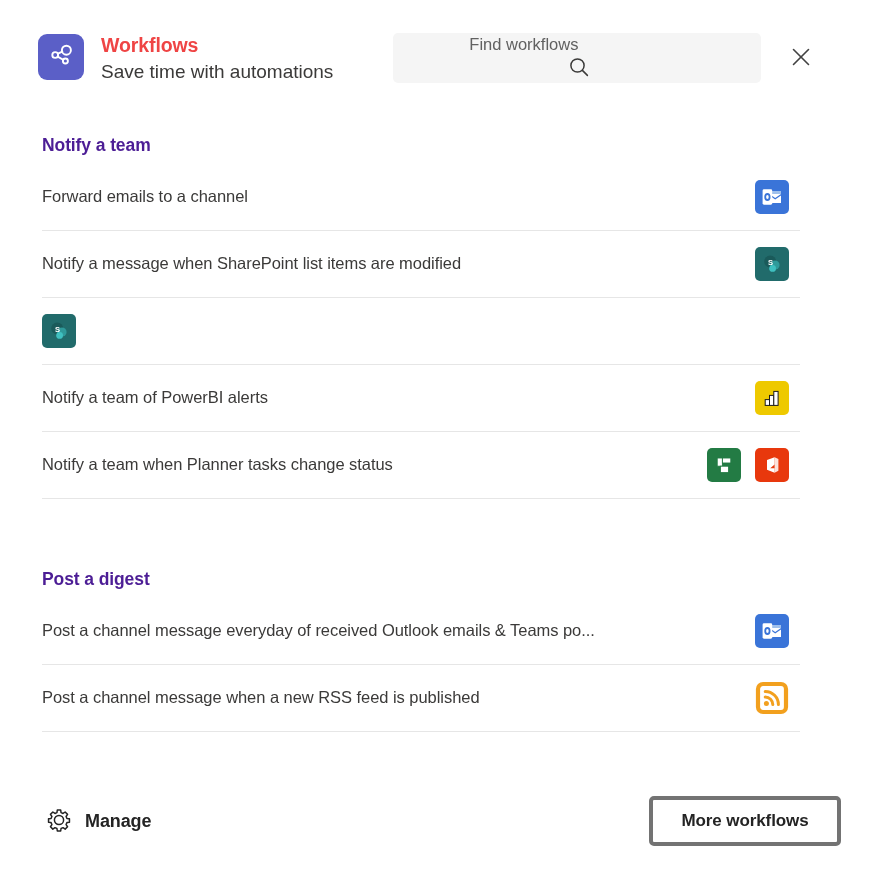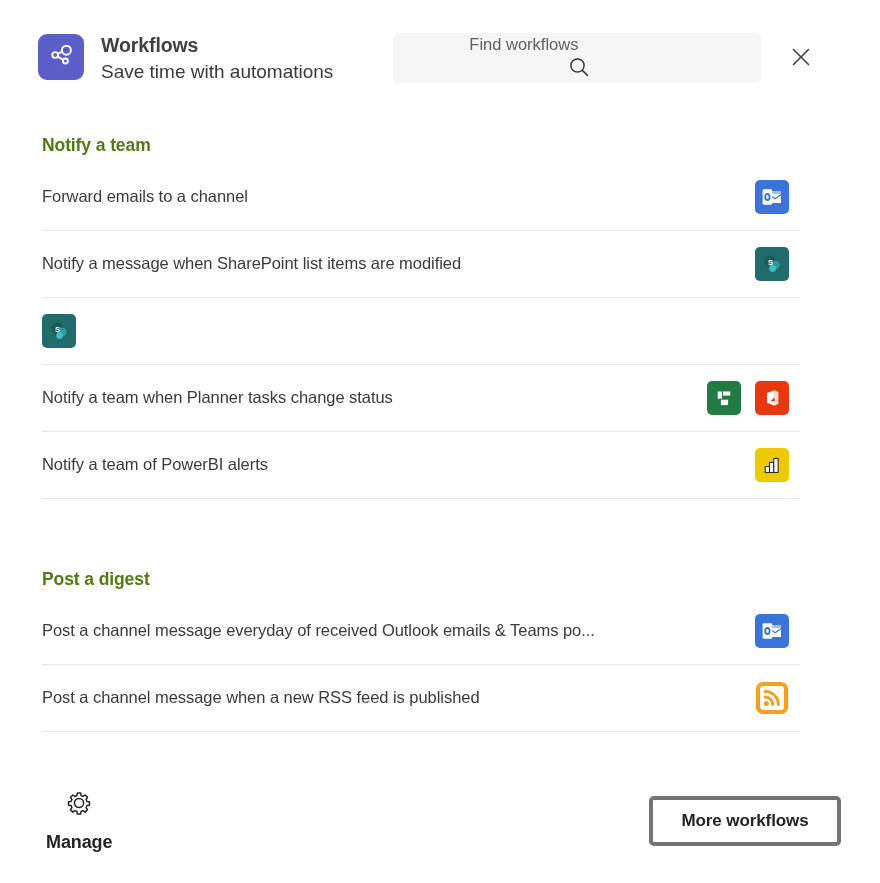--- a/index.html
+++ b/index.html
@@ -43,21 +43,21 @@
   .app-titles {
     margin-left: 17px;
     padding-top: 3px;
     flex: 0 0 auto;
   }
 
   .app-title {
     font-size: 19.5px;
     font-weight: bold;
     letter-spacing: -0.1px;
-    color: #404040;
+    color: #ef4444;
     line-height: 1.28;
   }
 
   .app-subtitle {
     font-size: 19px;
     color: #3b3a39;
     line-height: 1.4;
     margin-top: 1px;
   }
 
@@ -107,21 +107,21 @@
   }
 
   
   .content {
     padding: 0 0 0 0;
   }
 
   .section-title {
     font-size: 17.5px;
     font-weight: bold;
-    color: #4d7c0f;
+    color: #4c1d95;
     padding: 0 0 0 42px;
     letter-spacing: -0.1px;
   }
 
   .section-1-title { margin-top: 23px; }
   .section-2-title { margin-top: 70px; }
 
   .wf-list { margin-top: 8px; }
 
   .wf-row {
@@ -187,21 +187,20 @@
 
   .manage-btn {
     display: flex;
     align-items: center;
     gap: 13px;
     background: transparent;
     border: none;
     cursor: pointer;
     padding: 6px 4px;
     font-family: "Liberation Sans", sans-serif;
-    flex-direction: column;
   }
 
   .manage-label {
     font-size: 18px;
     font-weight: bold;
     color: #242424;
     letter-spacing: -0.1px;
   }
 
   .more-btn {
@@ -307,46 +306,46 @@
               <circle cx="10.2" cy="9.6" r="6.0" fill="#1a5a5a"></circle>
               <circle cx="15.0" cy="13.0" r="4.6" fill="#2f9a9a"></circle>
               <circle cx="12.6" cy="16.4" r="3.4" fill="#3fc0c0"></circle>
               <text x="8.0" y="12.6" font-family="Liberation Sans, sans-serif" font-size="7.6" font-weight="bold" fill="#ffffff">S</text>
             </svg>
           </span>
         </div>
       </div>
 
       <div class="wf-row">
+        <div class="wf-label">Notify a team of PowerBI alerts</div>
+        <div class="wf-icons">
+          <span class="app-icon ic-powerbi">
+            <svg width="21" height="21" viewBox="0 0 21 21">
+              <rect x="3.2" y="11.6" width="4.3" height="5.8" fill="#ffffff" stroke="#1b1b1b" stroke-width="1.0"></rect>
+              <rect x="7.5" y="7.4" width="4.3" height="10.0" fill="#ffffff" stroke="#1b1b1b" stroke-width="1.0"></rect>
+              <rect x="11.8" y="3.4" width="4.3" height="14.0" fill="#ffffff" stroke="#1b1b1b" stroke-width="1.0"></rect>
+            </svg>
+          </span>
+        </div>
+      </div>
+
+      <div class="wf-row">
         <div class="wf-label">Notify a team when Planner tasks change status</div>
         <div class="wf-icons">
           <span class="app-icon ic-planner">
             <svg width="21" height="21" viewBox="0 0 21 21">
               <rect x="3.2" y="3.0" width="5.2" height="8.2" fill="#ffffff" stroke="#237b44" stroke-width="0.9"></rect>
               <rect x="8.4" y="3.0" width="8.4" height="5.0" fill="#ffffff" stroke="#237b44" stroke-width="0.9"></rect>
               <rect x="6.4" y="11.2" width="8.2" height="6.4" fill="#ffffff" stroke="#237b44" stroke-width="0.9"></rect>
             </svg>
           </span>
           <span class="app-icon ic-office">
             <svg width="20" height="20" viewBox="0 0 20 20">
               <path d="M12.6 2.2 L5.0 5.0 L5.0 14.8 L12.6 17.8 L12.6 13.2 L8.2 13.2 L12.6 9.6 Z" fill="#ffffff"></path>
               <path d="M12.6 2.2 L16.4 4.0 L16.4 15.8 L12.6 17.8 Z" fill="#ffffff" opacity="0.85"></path>
-            </svg>
-          </span>
-        </div>
-      </div>
-
-      <div class="wf-row">
-        <div class="wf-label">Notify a team of PowerBI alerts</div>
-        <div class="wf-icons">
-          <span class="app-icon ic-powerbi">
-            <svg width="21" height="21" viewBox="0 0 21 21">
-              <rect x="3.2" y="11.6" width="4.3" height="5.8" fill="#ffffff" stroke="#1b1b1b" stroke-width="1.0"></rect>
-              <rect x="7.5" y="7.4" width="4.3" height="10.0" fill="#ffffff" stroke="#1b1b1b" stroke-width="1.0"></rect>
-              <rect x="11.8" y="3.4" width="4.3" height="14.0" fill="#ffffff" stroke="#1b1b1b" stroke-width="1.0"></rect>
             </svg>
           </span>
         </div>
       </div>
 
     </div>
 
     <div class="section-title section-2-title">Post a digest</div>
 
     <div class="wf-list">

